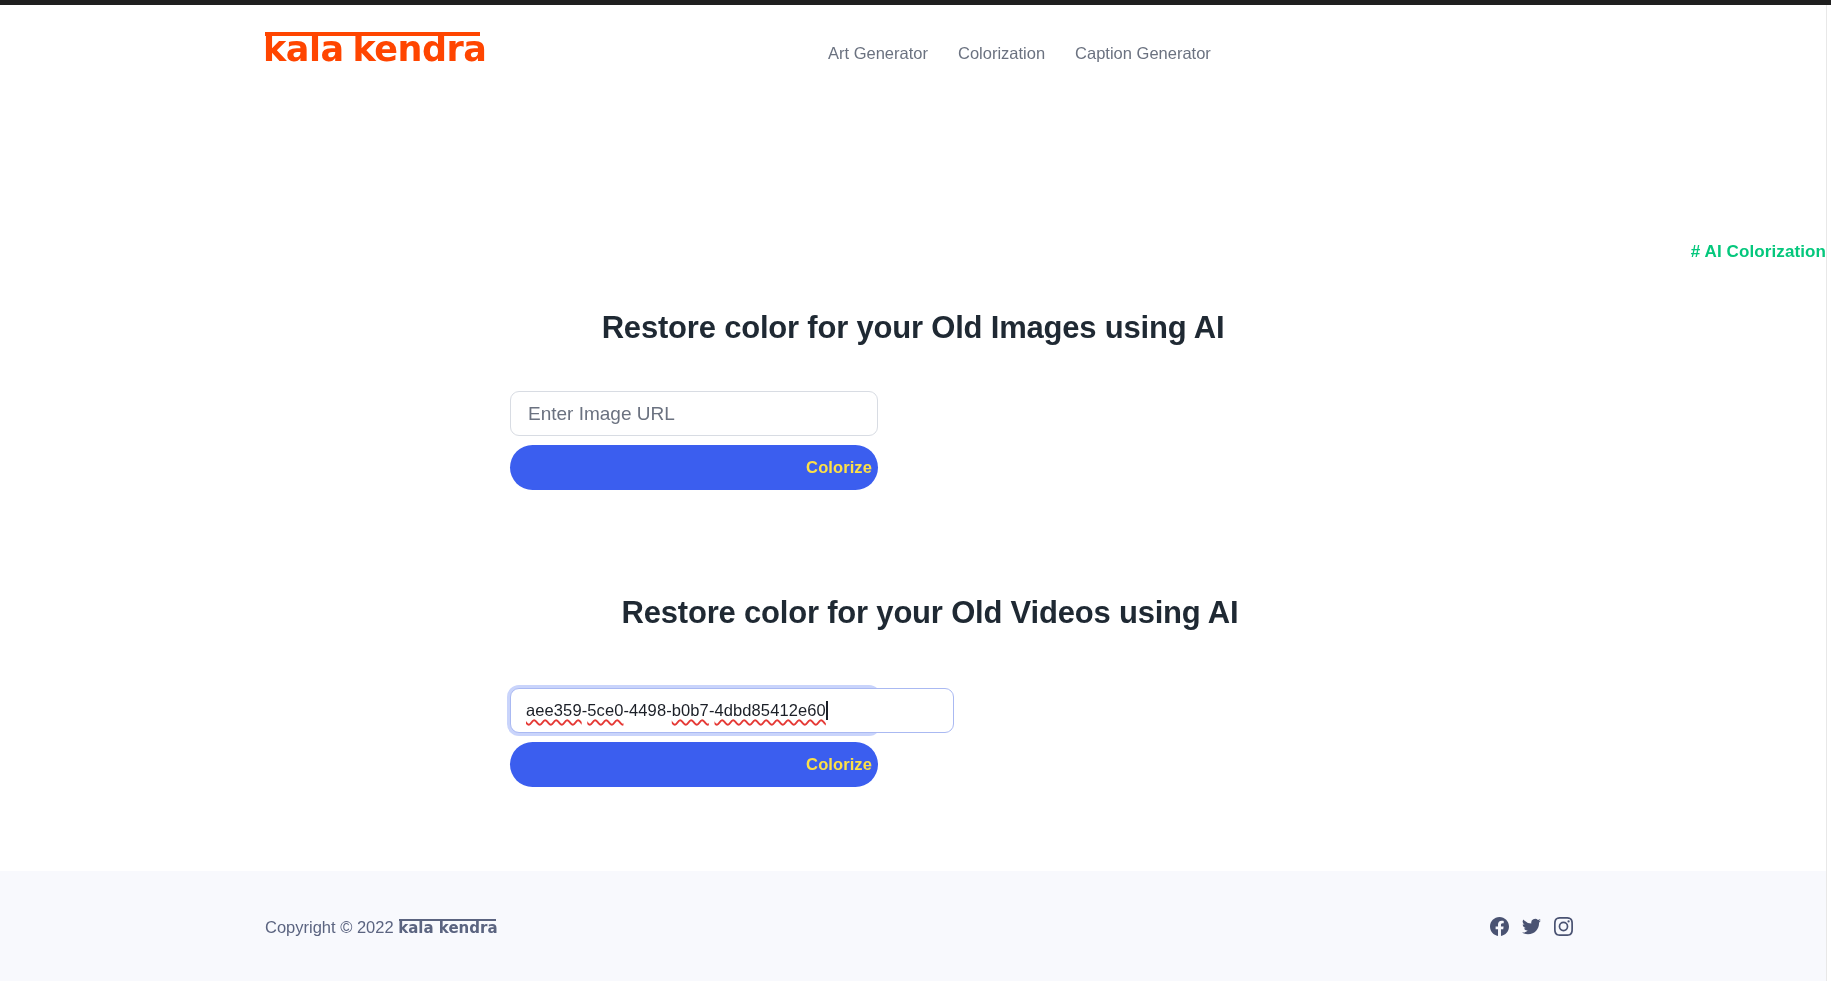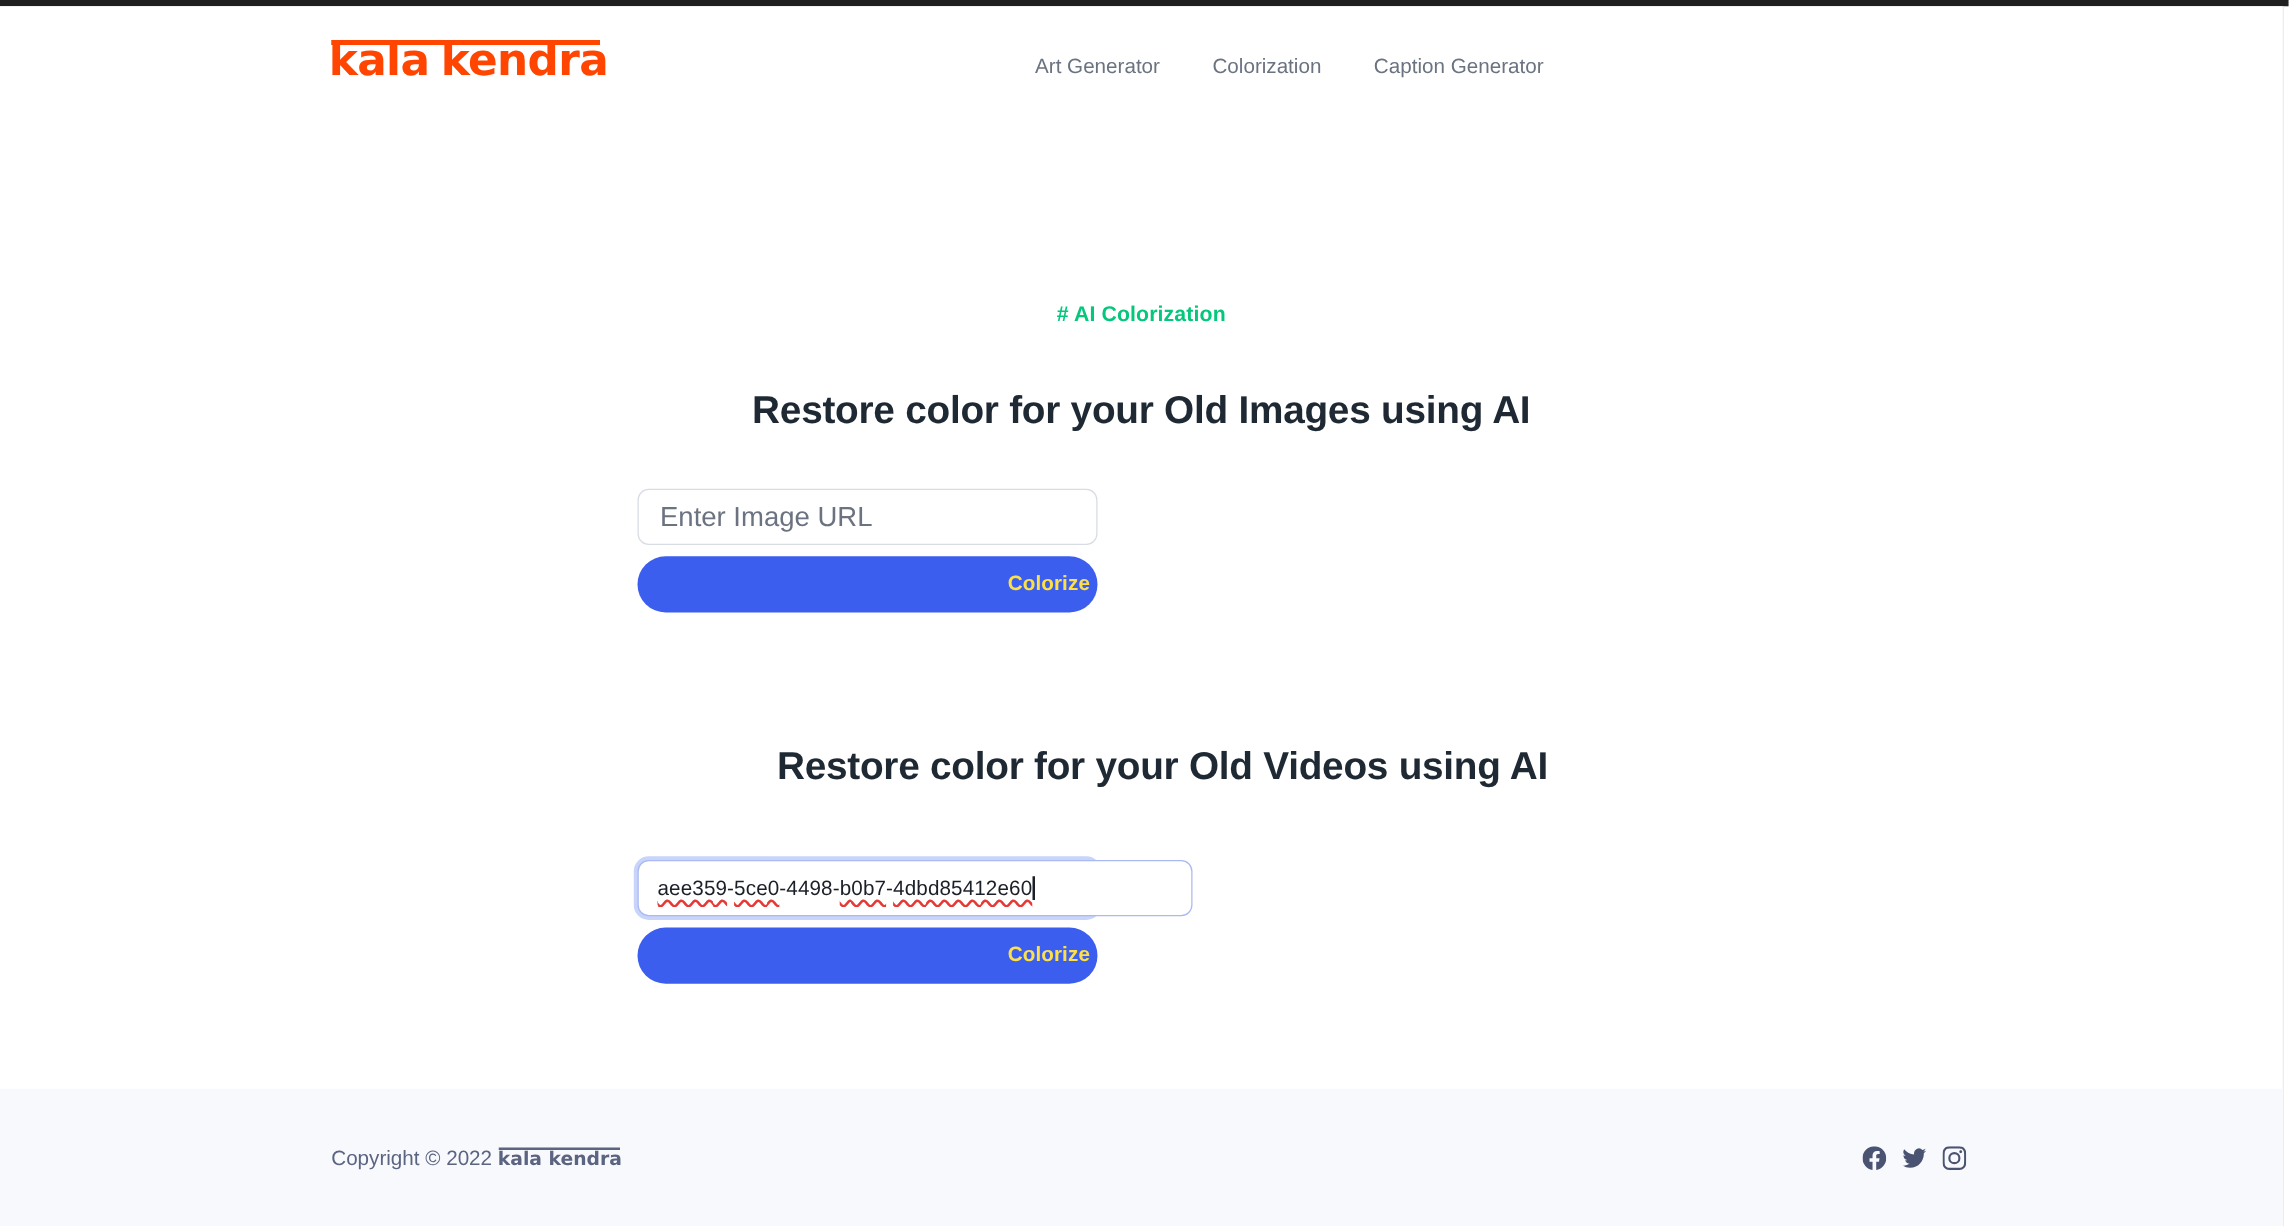--- a/index.html
+++ b/index.html
@@ -72,21 +72,21 @@
     background: #FF4500;
   }
   .logo .word { display: inline-block; }
   .logo .gap { display: inline-block; width: 9px; }
 
   .nav {
     position: absolute;
     left: 813px;
     top: 39px;
     display: flex;
-    gap: 12px;
+    gap: 0px;
     align-items: center;
   }
   .nav a {
     color: #6b7280;
     font-size: 16.5px;
     text-decoration: none;
     padding: 0 15px;
     white-space: nowrap;
     cursor: pointer;
   }
@@ -95,21 +95,21 @@
   .main {
     position: relative;
     width: 100%;
   }
 
   .eyebrow {
     position: absolute;
     top: 142px;
     left: 0;
     width: 1826px;
-    text-align: center;
+    text-align: right;
     color: #04C77C;
     font-size: 17px;
     font-weight: 700;
     letter-spacing: 0.1px;
   }
   .h-title {
     position: absolute;
     left: 0;
     width: 1826px;
     text-align: center;
@@ -127,21 +127,21 @@
 
   .text-input {
     display: block;
     width: 368px;
     height: 45px;
     border: 1px solid #d8dce3;
     border-radius: 9px;
     background: #ffffff;
     padding: 0 17px;
     font-family: "Liberation Sans", sans-serif;
-    font-size: 22px;
+    font-size: 19px;
     color: #394150;
     outline: none;
   }
   .text-input::placeholder { color: #6b7280; }
 
   
   .focus-wrap {
     position: relative;
     width: 368px;
     height: 45px;

